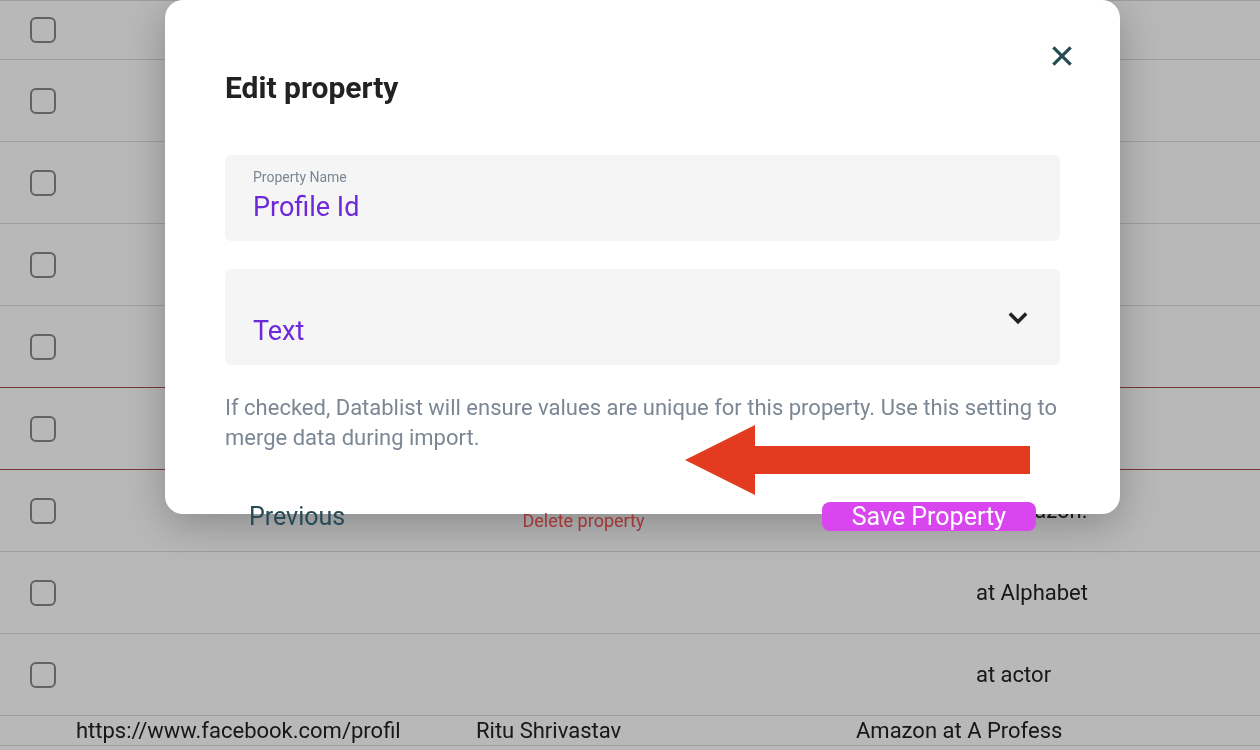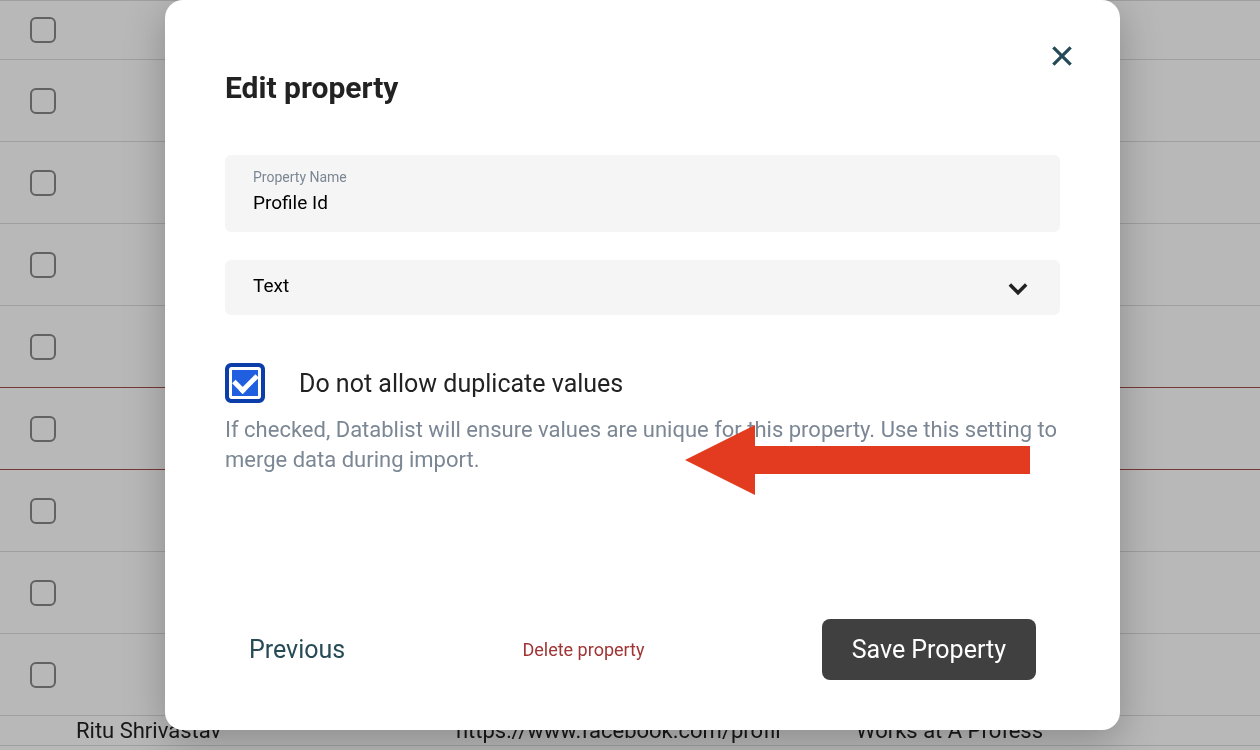--- a/index.html
+++ b/index.html
@@ -16,21 +16,21 @@
   .bg-desc { flex: 1; overflow: hidden; }
   .sep-red { border-bottom: 1.5px solid #a64d4d; }
 
   
   .overlay { position: absolute; inset: 0; background: rgba(0,0,0,0.28); }
 
   
   .modal {
     position: absolute;
     left: 165px; top: 0;
-    width: 955px; height: 730px;
+    width: 955px; height: 514px;
     background: #fff;
     border-radius: 18px;
     box-shadow: 0 10px 40px rgba(0,0,0,0.25);
     padding: 70px 60px 40px 60px;
     display: flex; flex-direction: column;
   }
   .close-btn {
     position: absolute; top: 40px; right: 40px;
     width: 36px; height: 36px;
     display: flex; align-items: center; justify-content: center;
@@ -42,25 +42,25 @@
 
   .field {
     background: #f5f5f5;
     border-radius: 6px;
     padding: 14px 28px 18px 28px;
     margin-bottom: 28px;
     position: relative;
   }
   .field-label { font-size: 14px; color: #7b8794; margin-bottom: 6px; }
   .field-value {
-    font-size: 19px; color: #000000; width: 100%;
+    font-size: 27px; color: #6d28d9; width: 100%;
     border: none; background: transparent; outline: none;
     font-family: inherit;
   }
-  .field-select .field-value { padding-right: 40px; }
+  .field-select .field-value { padding-right: 40px; margin-top: 32px; }
   .chevron {
     position: absolute; right: 28px; top: 50%; transform: translateY(-50%);
     width: 28px; height: 28px; pointer-events: none;
   }
   .chevron svg { width: 28px; height: 28px; stroke: #222; stroke-width: 3; fill: none; }
 
   .check-row { display: flex; align-items: center; margin-top: 20px; margin-bottom: 12px; }
   .checkbox {
     width: 40px; height: 40px; border-radius: 6px;
     background: #1f5fe0; border: 4px solid #0b3ea8;
@@ -71,26 +71,26 @@
   }
   .checkbox.checked::after {
     content: ""; width: 18px; height: 10px;
     border-left: 5px solid #fff; border-bottom: 5px solid #fff;
     transform: rotate(-45deg); margin-top: -6px;
   }
   .check-label { font-size: 25px; color: #222; }
 
   .help-text { font-size: 22px; color: #7b8794; line-height: 1.35; margin-bottom: 50px; }
 
-  .actions { display: flex; align-items: center; justify-content: space-between; margin-top: auto; padding: 0 24px 10px 24px; }
+  .actions { display: flex; align-items: flex-end; justify-content: space-between; margin-top: auto; padding: 0 24px 10px 24px; }
   .btn-prev { font-size: 25px; color: #274b56; background: none; border: none; cursor: pointer; font-family: inherit; }
   .btn-del  { font-size: 18px; color: #a03535; background: none; border: none; cursor: pointer; font-family: inherit; }
   .btn-save {
-    font-size: 25px; color: #fff; background: #404040;
-    border: none; border-radius: 8px; padding: 16px 30px;
+    font-size: 25px; color: #fff; background: #d946ef;
+    border: none; border-radius: 8px; padding: 0 30px;
     cursor: pointer; font-family: inherit;
   }
 
   
   .arrow {
     position: absolute;
     left: 685px; top: 425px;
     width: 345px; height: 70px;
     pointer-events: none;
   }
@@ -145,23 +145,23 @@
       <div class="bg-cell bg-desc">at Alphabet</div>
     </div>
   <div class="bg-row">
       <div class="bg-checkbox"></div>
       <div class="bg-cell bg-name"></div>
       <div class="bg-cell bg-url"></div>
       <div class="bg-cell bg-desc">at actor</div>
     </div>
   <div class="bg-row" style="height:30px;">
     <div class="bg-checkbox" style="visibility:hidden;"></div>
+    <div class="bg-cell bg-url">https://www.facebook.com/profil</div>
     <div class="bg-cell bg-name" style="width:380px;">Ritu Shrivastav</div>
-    <div class="bg-cell bg-url">https://www.facebook.com/profil</div>
-    <div class="bg-cell bg-desc">Works at A Profess</div>
+    <div class="bg-cell bg-desc">Amazon at A Profess</div>
   </div>
 </div>
 
 <div class="overlay"></div>
 
 <div class="modal">
   <div class="close-btn">
     <span>
       <svg viewBox="0 0 24 24">
           <line x1="4" y1="4" x2="20" y2="20"></line>
@@ -179,24 +179,20 @@
 
   <div class="field field-select">
     <div class="field-value">Text</div>
     <span class="chevron">
       <svg viewBox="0 0 24 24">
           <polyline points="5 9 12 16 19 9"></polyline>
         </svg>
     </span>
   </div>
 
-  <div class="check-row">
-    <div class="checkbox checked"></div>
-    <div class="check-label">Do not allow duplicate values</div>
-  </div>
   <div class="help-text">If checked, Datablist will ensure values are unique for this property. Use this setting to merge data during import.</div>
 
   <div class="actions">
     <button class="btn-prev">Previous</button>
     <button class="btn-del">Delete property</button>
     <button class="btn-save">Save Property</button>
   </div>
 </div>
 
 <svg class="arrow" viewBox="0 0 345 70">

